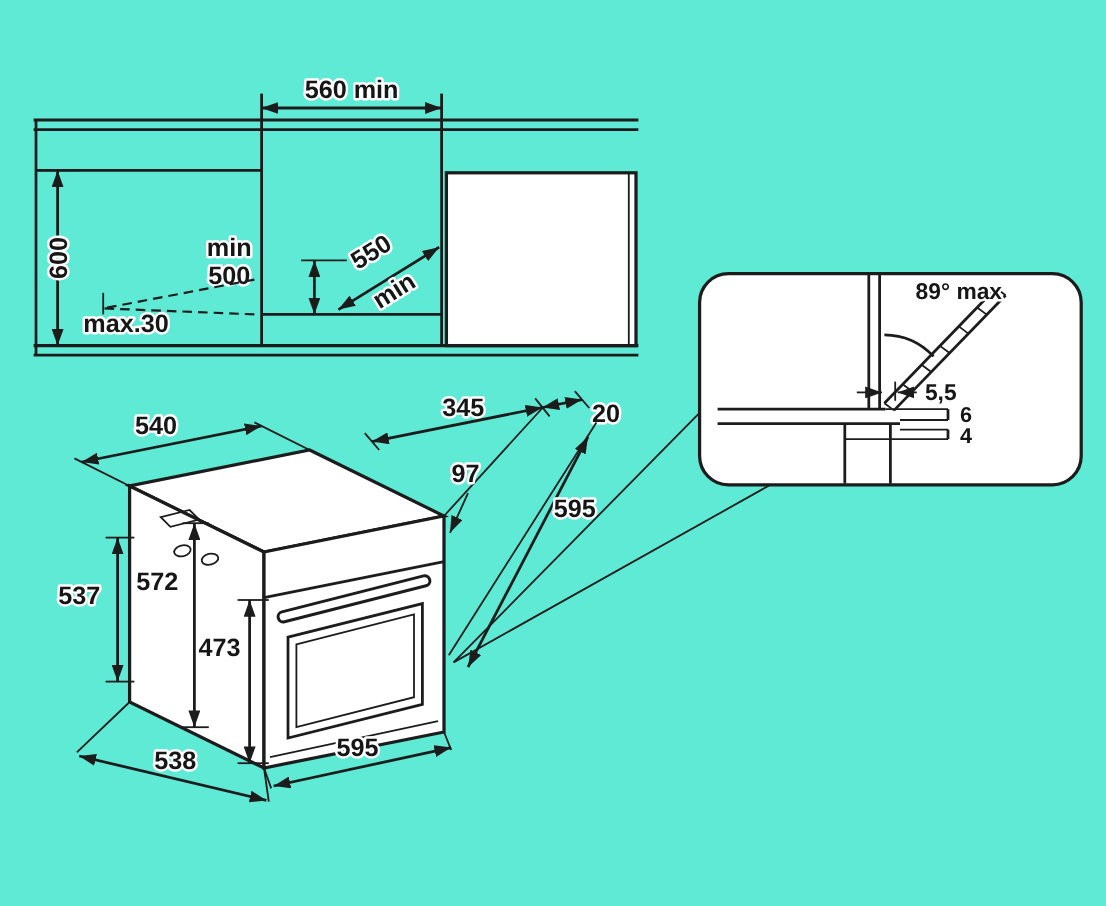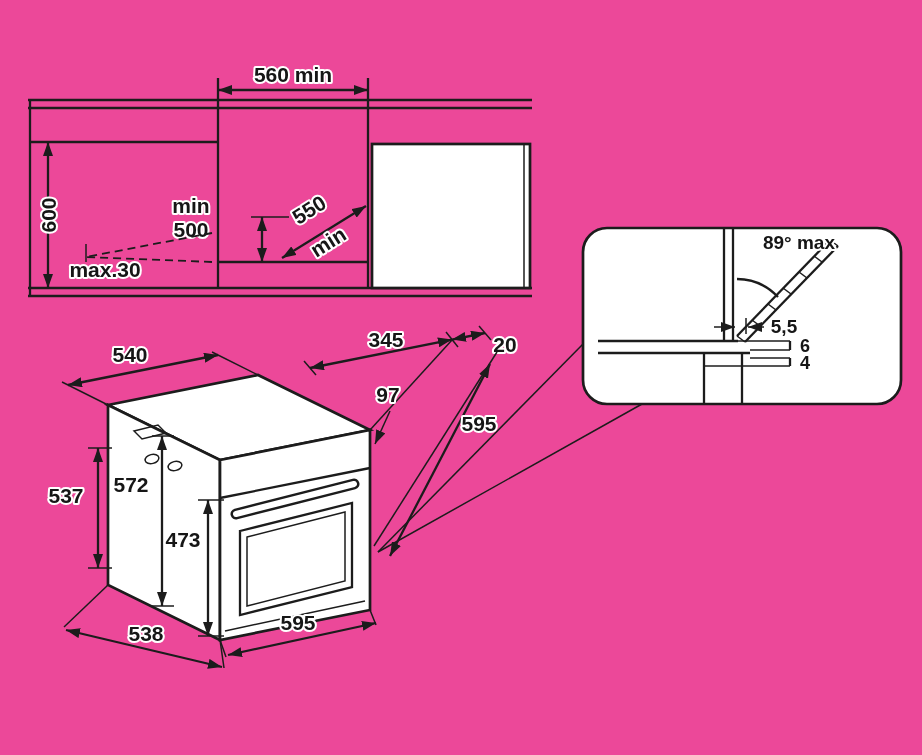--- a/index.html
+++ b/index.html
@@ -1,17 +1,17 @@
 <!DOCTYPE html>
 <html><head>
 <meta charset="utf-8">
 <title>Diagram</title>
 <style>
   html,body{margin:0;padding:0;background:#ffffff}
-  .stage{position:relative;width:922px;height:755px;background:#ec4899;overflow:hidden}
+  .stage{position:relative;width:922px;height:755px;background:#5eead4;overflow:hidden}
   svg{display:block}
   .ln{fill:none;stroke:#1c1c1c;stroke-width:2.3;stroke-linecap:butt;stroke-linejoin:miter}
   .hv{stroke-width:2.7}
   .th{stroke-width:1.5}
   .dash{stroke-dasharray:8 5;stroke-width:1.8}
   .wfill{fill:#ffffff}
   .dim{font-family:"Liberation Sans",sans-serif;font-weight:700;font-size:21px;fill:#161616;
        paint-order:stroke;stroke:#ffffff;stroke-width:4px;stroke-linejoin:round;text-anchor:middle}
   .sm{font-size:19px}
   .xs{font-size:18px}

